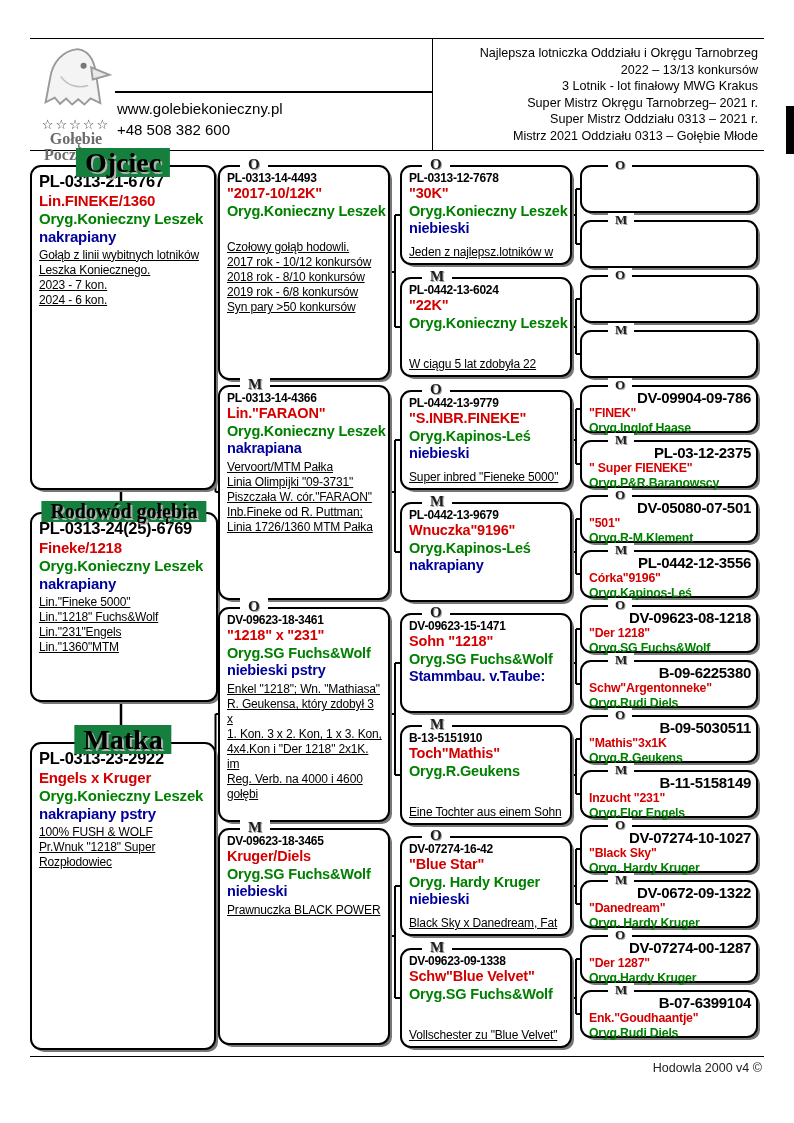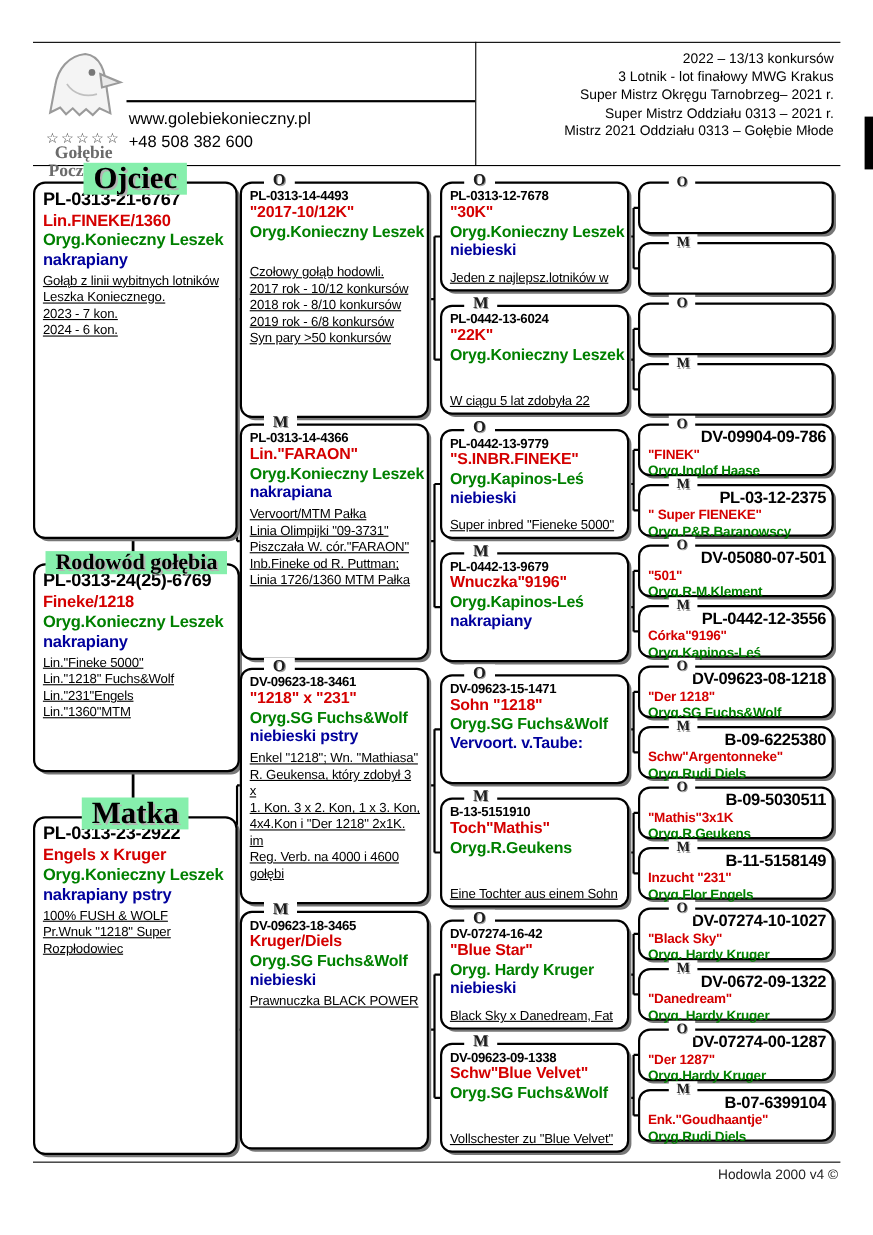--- a/index.html
+++ b/index.html
@@ -21,21 +21,21 @@
           font-size:12.6px; line-height:1.32; }
   #edgebar { position:absolute; left:786px; top:106px; width:8px; height:48px; background:#000; }
 
   
   .pbox { position:absolute; box-sizing:border-box; background:#fff; border:2px solid #000;
           border-radius:11px; box-shadow:3px 3px 0 -1px #777; padding:4px 6px 3px 7px; }
   .flexcol { display:flex; flex-direction:column; }
   .flexcol .t-desc { margin-top:auto; }
 
   .sect-title { position:absolute; top:-19px; left:50%; transform:translateX(-50%);
-                background:#86efac; padding:0 9px; white-space:nowrap;
+                background:#15803d; padding:0 9px; white-space:nowrap;
                 font-family:"Liberation Serif", serif; font-weight:bold; font-size:28px;
                 line-height:1.05; color:#000; text-shadow:2px 2px 0 #b3b3b3; }
   .sect-title.small { font-size:20px; top:-13px; }
 
   .marker { position:absolute; top:-11px; left:20px; background:#fff; padding:0 8px;
             font-family:"Liberation Serif", serif; font-weight:bold; font-size:15px;
             line-height:1.15; color:#1c1c1c; text-shadow:1px 1px 0 #9e9e9e; }
   .box-s .marker { left:26px; top:-9px; font-size:13px; padding:0 7px; }
 
   .t-ring  { font-weight:bold; font-size:12px; line-height:1.2; letter-spacing:-0.3px; white-space:nowrap; }
@@ -79,20 +79,21 @@
     <div class="stars">☆☆☆☆☆</div>
     <div class="logotext">Gołębie</div>
     <div class="logotext">Pocztowe</div>
   </div>
 
   <div class="hline" style="left:115px; top:91px; width:317px; height:2px;"></div>
   <div id="website">www.golebiekonieczny.pl</div>
   <div id="phone">+48 508 382 600</div>
 
   <div id="achv">
+    <div>Najlepsza lotniczka Oddziału i Okręgu Tarnobrzeg</div>
     <div>2022 – 13/13 konkursów</div>
     <div>3 Lotnik - lot finałowy MWG Krakus</div>
     <div>Super Mistrz Okręgu Tarnobrzeg– 2021 r.</div>
     <div>Super Mistrz Oddziału 0313 – 2021 r.</div>
     <div>Mistrz 2021 Oddziału 0313 – Gołębie Młode</div>
   </div>
 
   <svg id="connectors" width="794" height="1123">
     <g stroke="#000" stroke-width="2.5" fill="none">
       <path d="M121 490 V512 M121 702 V742"></path>
@@ -225,21 +226,21 @@
     <div class="t-red">Wnuczka"9196"</div>
     <div class="t-green">Oryg.Kapinos-Leś</div>
     <div class="t-blue">nakrapiany</div>
     <div class="t-desc"></div>
   </div>
   <div class="pbox flexcol" style="left:400px; top:613px; width:172px; height:100px;">
     <div class="marker">O</div>
     <div class="t-ring">DV-09623-15-1471</div>
     <div class="t-red">Sohn "1218"</div>
     <div class="t-green">Oryg.SG Fuchs&amp;Wolf</div>
-    <div class="t-blue">Vervoort. v.Taube:</div>
+    <div class="t-blue">Stammbau. v.Taube:</div>
     <div class="t-desc"></div>
   </div>
   <div class="pbox flexcol" style="left:400px; top:725px; width:172px; height:100px;">
     <div class="marker">M</div>
     <div class="t-ring">B-13-5151910</div>
     <div class="t-red">Toch"Mathis"</div>
     <div class="t-green">Oryg.R.Geukens</div>
     <div class="t-blue"></div>
     <div class="t-desc">Eine Tochter aus einem Sohn</div>
   </div>

